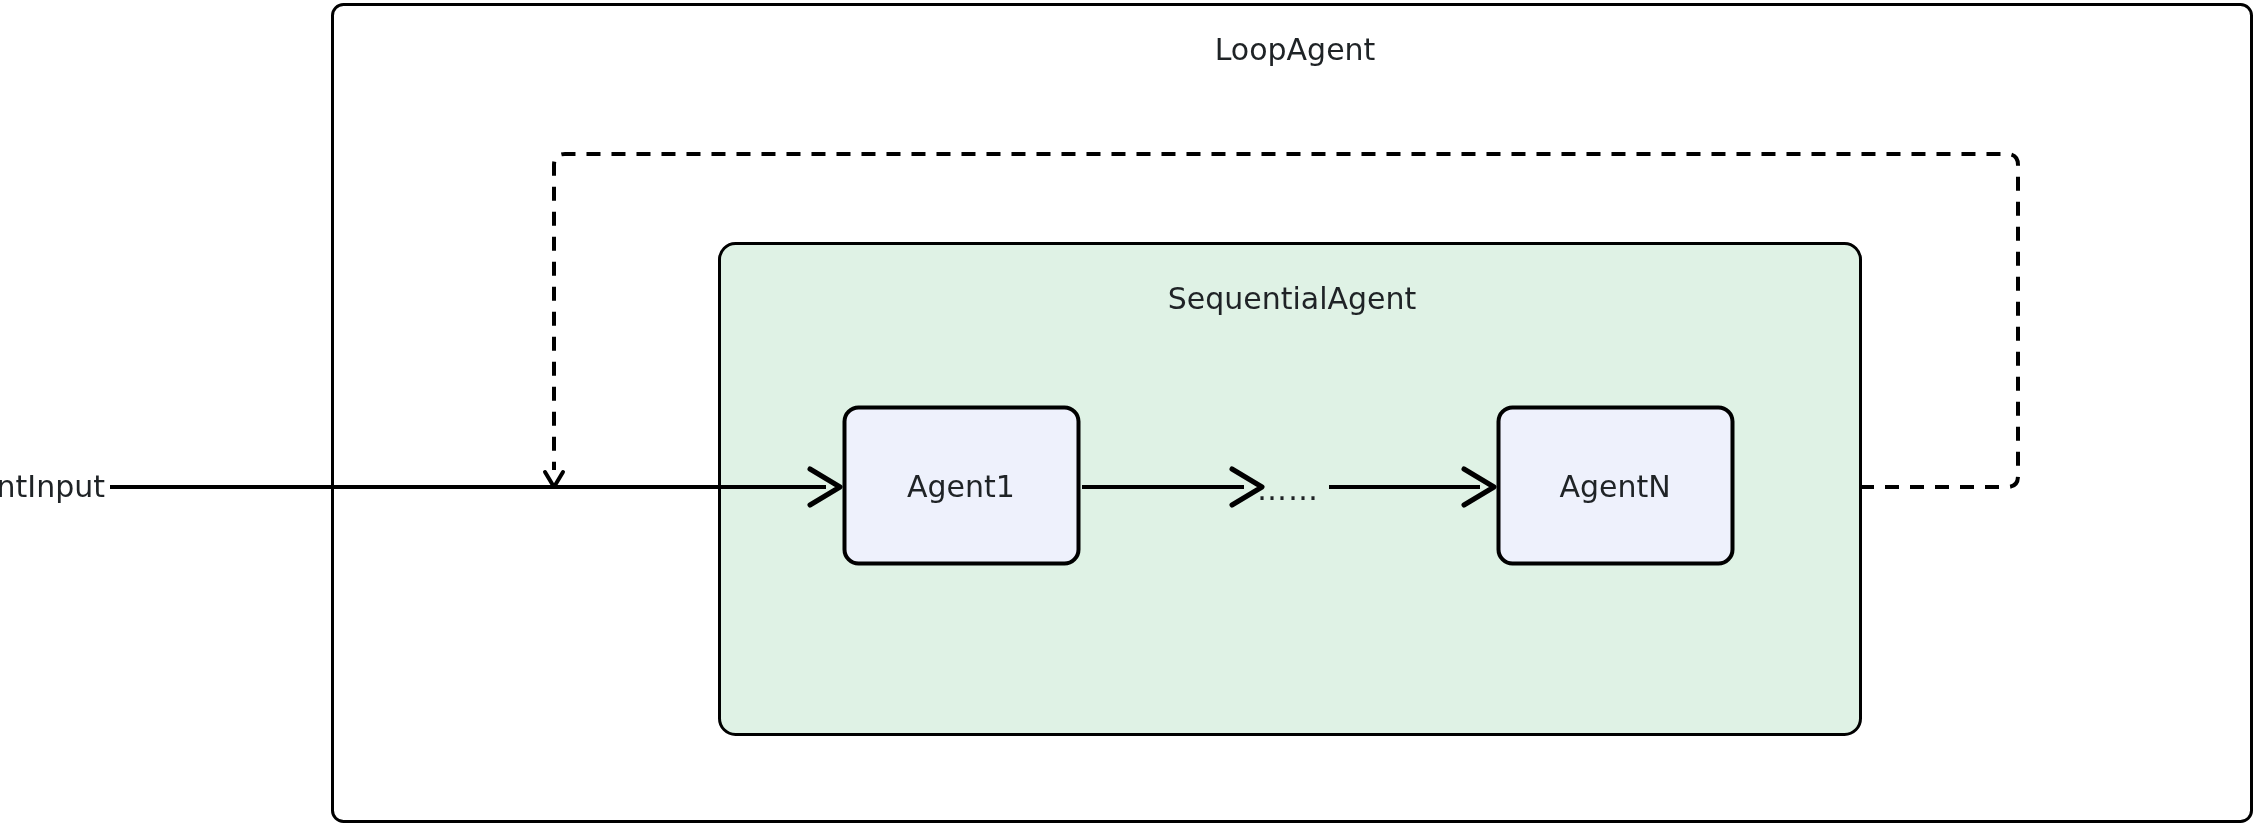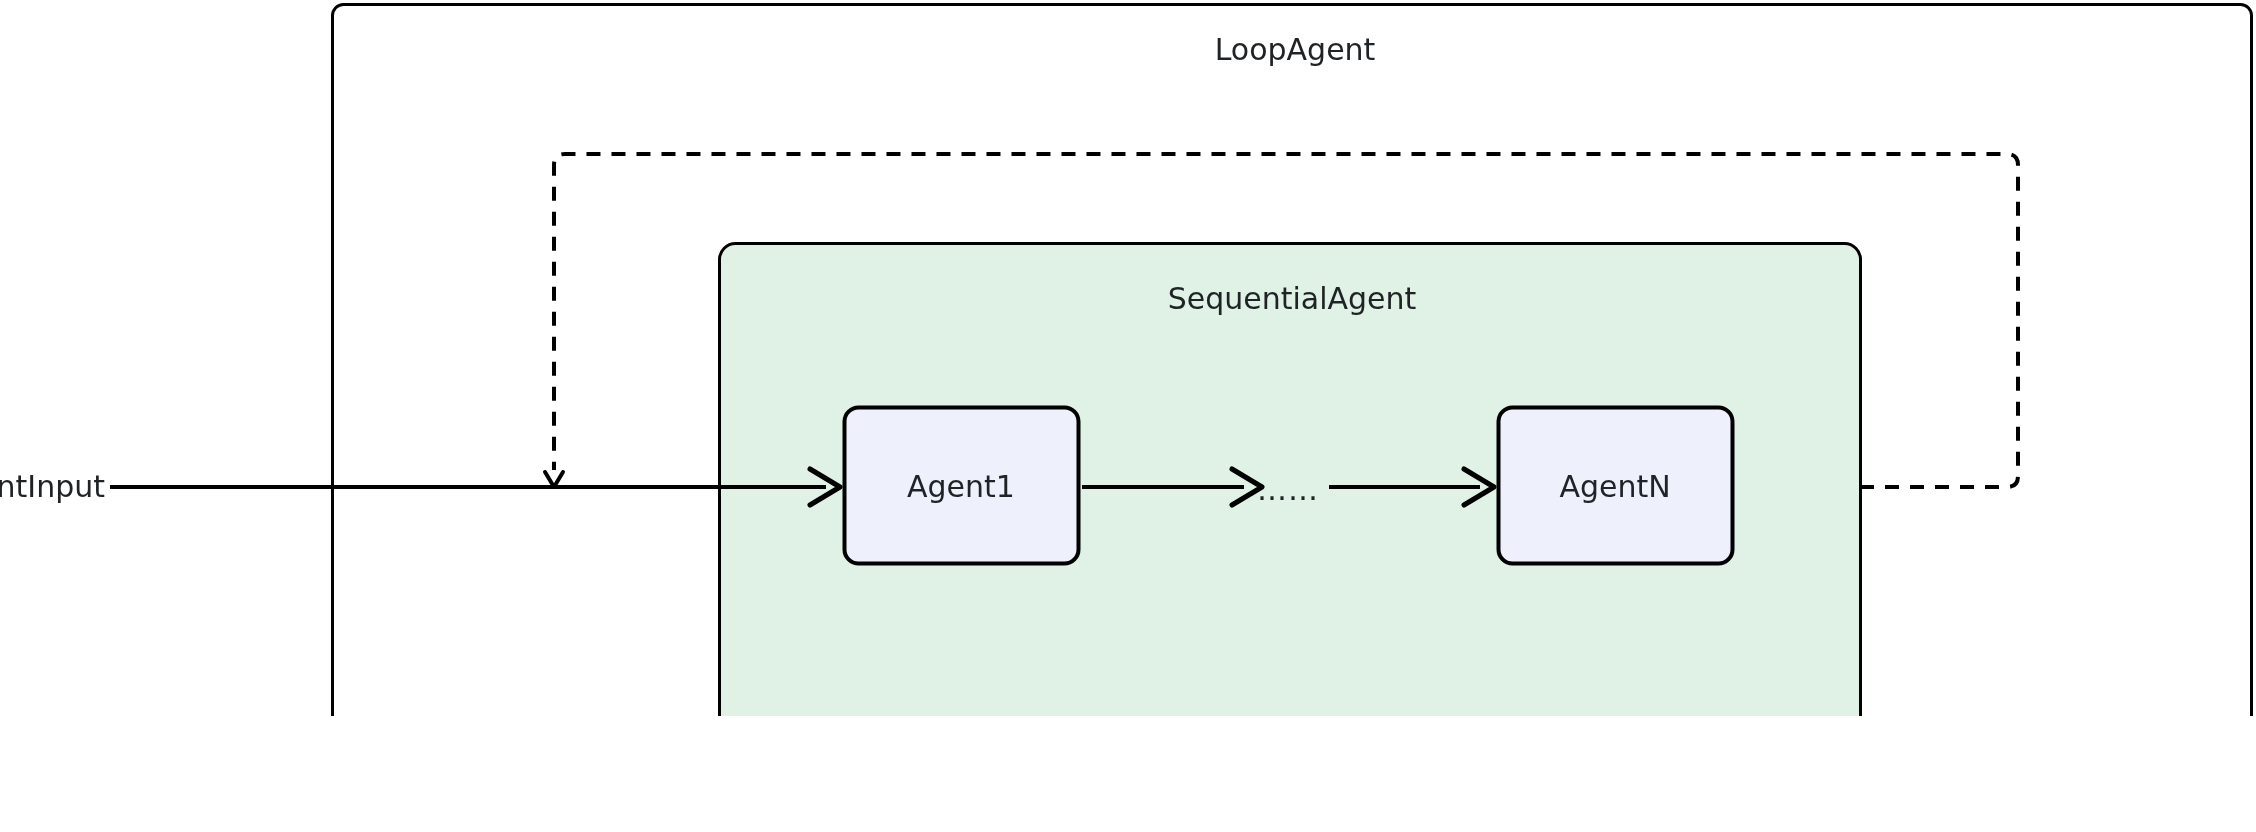--- a/index.html
+++ b/index.html
@@ -6,21 +6,21 @@
     margin: 0;
     padding: 0;
     background: #ffffff;
   }
   body {
     font-family: "DejaVu Sans", "Liberation Sans", sans-serif;
   }
   #canvas {
     position: relative;
     width: 2256px;
-    height: 716px;
+    height: 832px;
     background: #ffffff;
     overflow: hidden;
   }
   #diagram-svg {
     position: absolute;
     top: 0;
     left: 0;
     width: 2256px;
     height: 832px;
   }

